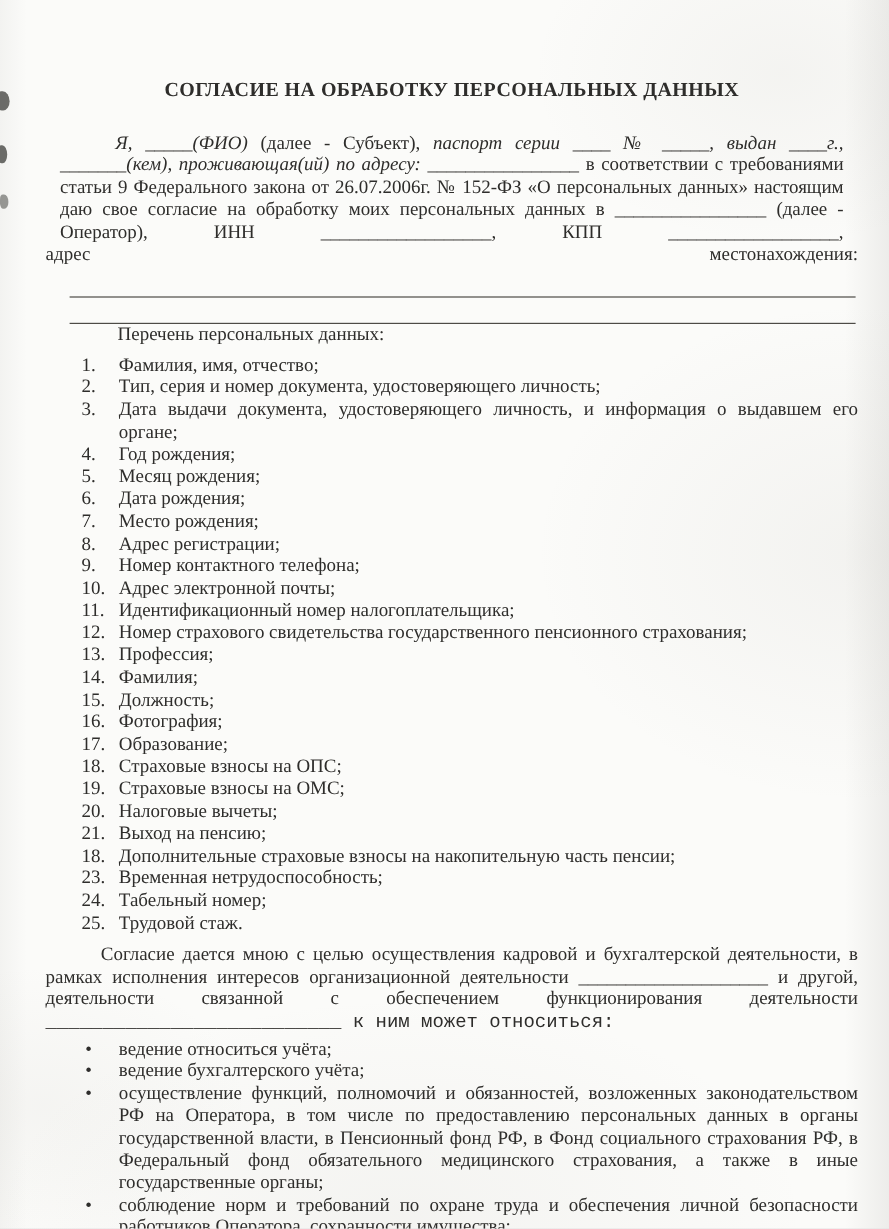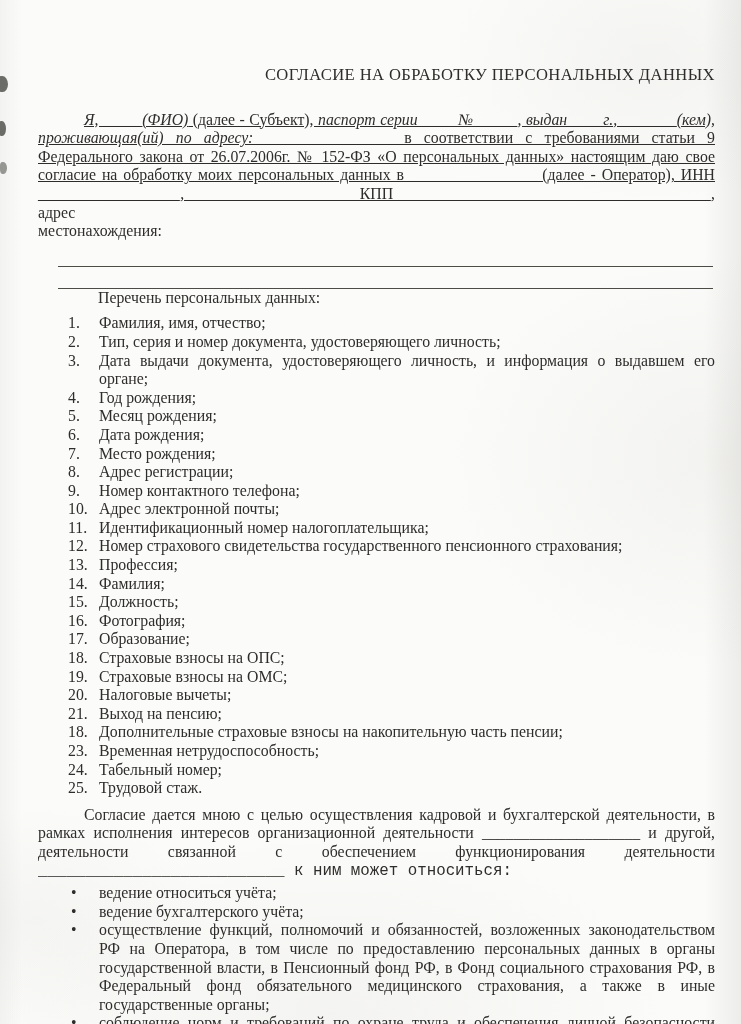--- a/index.html
+++ b/index.html
@@ -19,24 +19,24 @@
       radial-gradient(ellipse 320px 220px at 88% 6%, rgba(158,155,146,.08), transparent 65%),
       radial-gradient(ellipse 420px 320px at 97% 45%, rgba(158,155,146,.09), transparent 65%),
       radial-gradient(ellipse 520px 280px at 45% 99%, rgba(158,155,146,.08), transparent 65%),
       radial-gradient(ellipse 260px 180px at 5% 90%, rgba(158,155,146,.07), transparent 65%),
       linear-gradient(90deg, rgba(110,108,102,.06), transparent 3%, transparent 95%, rgba(110,108,102,.10));
   }
   .smudge{position:absolute;background:#4a4a46;opacity:.8;border-radius:40% 60% 55% 45%;filter:blur(.6px);}
   .smudge.s1{left:-3px;top:76px;width:11px;height:16px;}
   .smudge.s2{left:-2px;top:121px;width:8px;height:15px;}
   .smudge.s3{left:0px;top:162px;width:7px;height:12px;opacity:.55;}
-  .title{text-align:right;font-size:16.6px;letter-spacing:.4px;white-space:nowrap;}
-  .intro{margin:26px 0 0;text-align:justify;text-align-last:justify;text-indent:46px;text-decoration:underline;}
+  .title{text-align:center;font-size:16.6px;letter-spacing:.4px;white-space:nowrap;font-weight:bold;}
+  .intro{margin:26px 12px 0;text-align:justify;text-align-last:justify;text-indent:46px;}
   .it{font-style:italic;}
-  .addr-line{display:flex;justify-content:space-between;flex-direction:column;}
+  .addr-line{display:flex;justify-content:space-between;}
   .blank-line{height:15px;border-bottom:1.6px solid #4d4b46;margin-left:20px;margin-right:2px;}
   .blank-line.first{margin-top:10px;}
   .blank-line.second{margin-top:6px;}
   .list-heading{margin:0 0 0;text-indent:60px;}
   .num-list{margin:7px 0 0 30px;}
   .num-row{display:flex;}
   .num{width:31px;flex:none;}
   .txt{flex:1;text-align:justify;}
   .purpose{margin:8px 0 0;text-align:justify;text-align-last:justify;text-indent:46px;}
   .purpose-line2{margin:0;font-family:Liberation Mono, monospace;}

